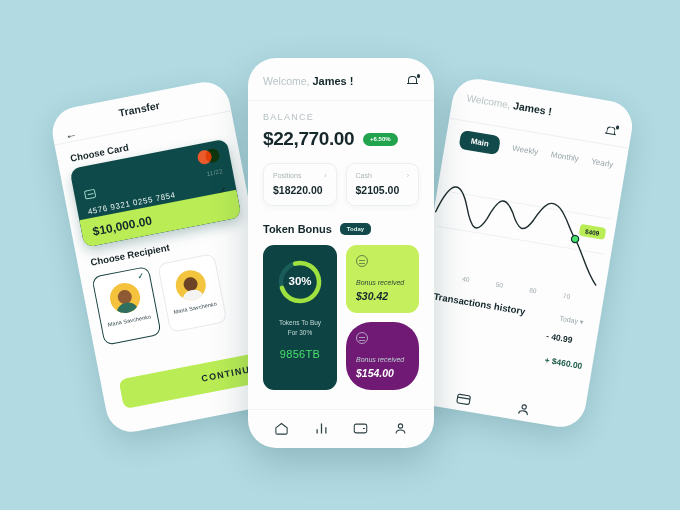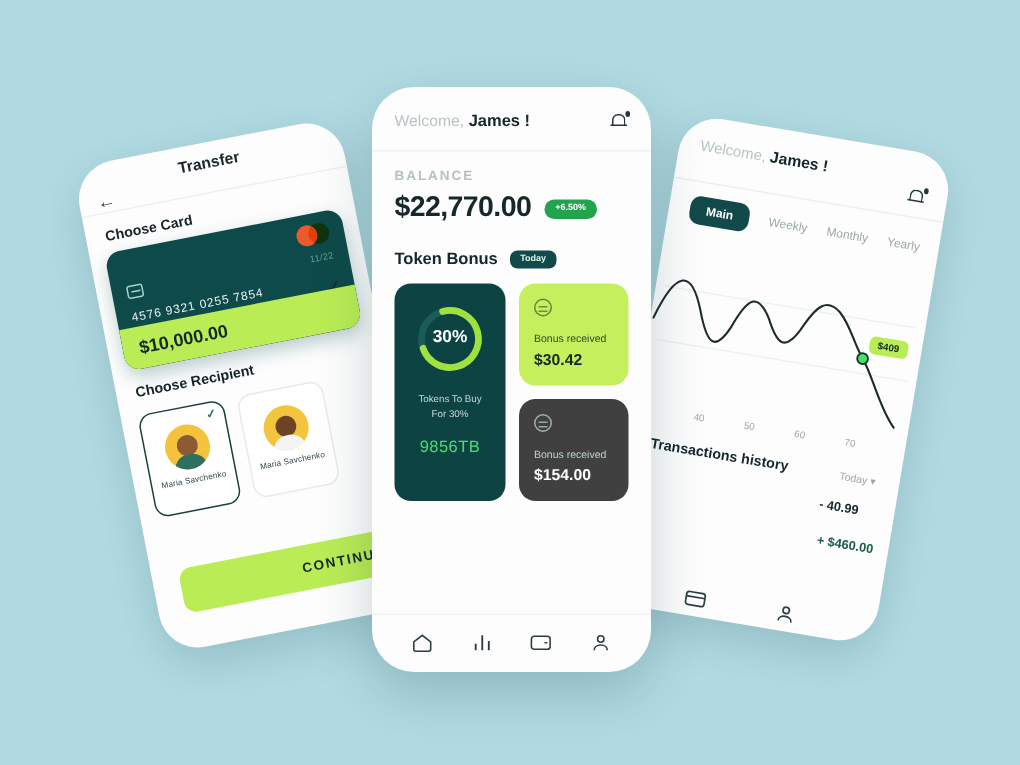--- a/index.html
+++ b/index.html
@@ -183,21 +183,21 @@
     box-shadow:0 14px 36px rgba(20,60,70,.22);
     border-radius:28px;
   }
   .cp-head {
     display:flex; align-items:center; justify-content:space-between;
     padding:17px 15px 13px 15px; border-bottom:1px solid #eff1f2;
   }
   .cp-welcome { font-size:10.5px; color:#b8c3c6; }
   .cp-welcome b { color:#13272b; font-weight:700; font-size:11px; }
   .cp-body { padding:11px 15px 0 15px; }
-  .bal-label { font-size:9px; color:#b5c0c3; letter-spacing:1.3px;font-weight:bold; }
+  .bal-label { font-size:9px; color:#b5c0c3; letter-spacing:1.3px; }
   .bal-row { display:flex; align-items:center; gap:9px; margin-top:6px; }
   .bal-amount { font-size:19px; font-weight:700; color:#16282c; letter-spacing:-.4px; }
   .bal-badge {
     background:#22a44e; color:#fff; font-size:6px; font-weight:700;
     padding:3.5px 7px; border-radius:9px;
   }
   .mini-cards { display:flex; gap:9px; margin-top:13px; }
   .mini-card {
     flex:1; border:1px solid #eceff0; border-radius:9px; padding:8px 9px 9px 9px;
     box-shadow:0 2px 6px rgba(30,60,70,.04);
@@ -222,23 +222,23 @@
     position:absolute; left:0; right:0; top:17px; text-align:center;
     font-size:11.5px; font-weight:700; color:#fff;
   }
   .big-dark .t2b {
     margin-top:12px; text-align:center; font-size:6.5px; color:#c3d9d6; line-height:1.5;
   }
   .big-dark .tok {
     margin-top:10px; font-size:11px; font-weight:400; color:#46e06a; letter-spacing:.3px;
   }
   .bonus-col { display:flex; flex-direction:column; gap:9px; flex:1; }
-  .bonus-card { border-radius:11px; padding:10px 10px 11px 10px; }
+  .bonus-card { border-radius:11px; padding:10px 10px 11px 10px;font-style:italic; }
   .bonus-card.lime { background:#c6ef5d; }
-  .bonus-card.dark { background:#404040; }
+  .bonus-card.dark { background:#701a75;border-radius:25px; }
   .coin {
     width:12px; height:12px; border-radius:50%;
     border:1.1px solid rgba(20,45,45,.55); position:relative;
   }
   .bonus-card.dark .coin { border-color:rgba(210,235,230,.65); }
   .coin:before, .coin:after {
     content:""; position:absolute; left:2px; right:2px; height:1px;
     background:rgba(20,45,45,.5);
   }
   .bonus-card.dark .coin:before, .bonus-card.dark .coin:after { background:rgba(210,235,230,.6); }
@@ -377,20 +377,36 @@
       </div>
     </div>
 
     <div class="cp-body">
       <div class="bal-label">BALANCE</div>
       <div class="bal-row">
         <div class="bal-amount">$22,770.00</div>
         <div class="bal-badge">+6.50%</div>
       </div>
 
+      <div class="mini-cards">
+        <div class="mini-card">
+          <div class="mc-head">
+            <span class="mc-label">Positions</span>
+            <span class="mc-chev">›</span>
+          </div>
+          <div class="mc-val">$18220.00</div>
+        </div>
+        <div class="mini-card">
+          <div class="mc-head">
+            <span class="mc-label">Cash</span>
+            <span class="mc-chev">›</span>
+          </div>
+          <div class="mc-val">$2105.00</div>
+        </div>
+      </div>
 
       <div class="tb-row">
         <div class="tb-title">Token Bonus</div>
         <div class="tb-badge">Today</div>
       </div>
 
       <div class="bonus-grid">
         <div class="big-dark">
           <div class="ring">
             <svg width="48" height="48" viewBox="0 0 48 48">

